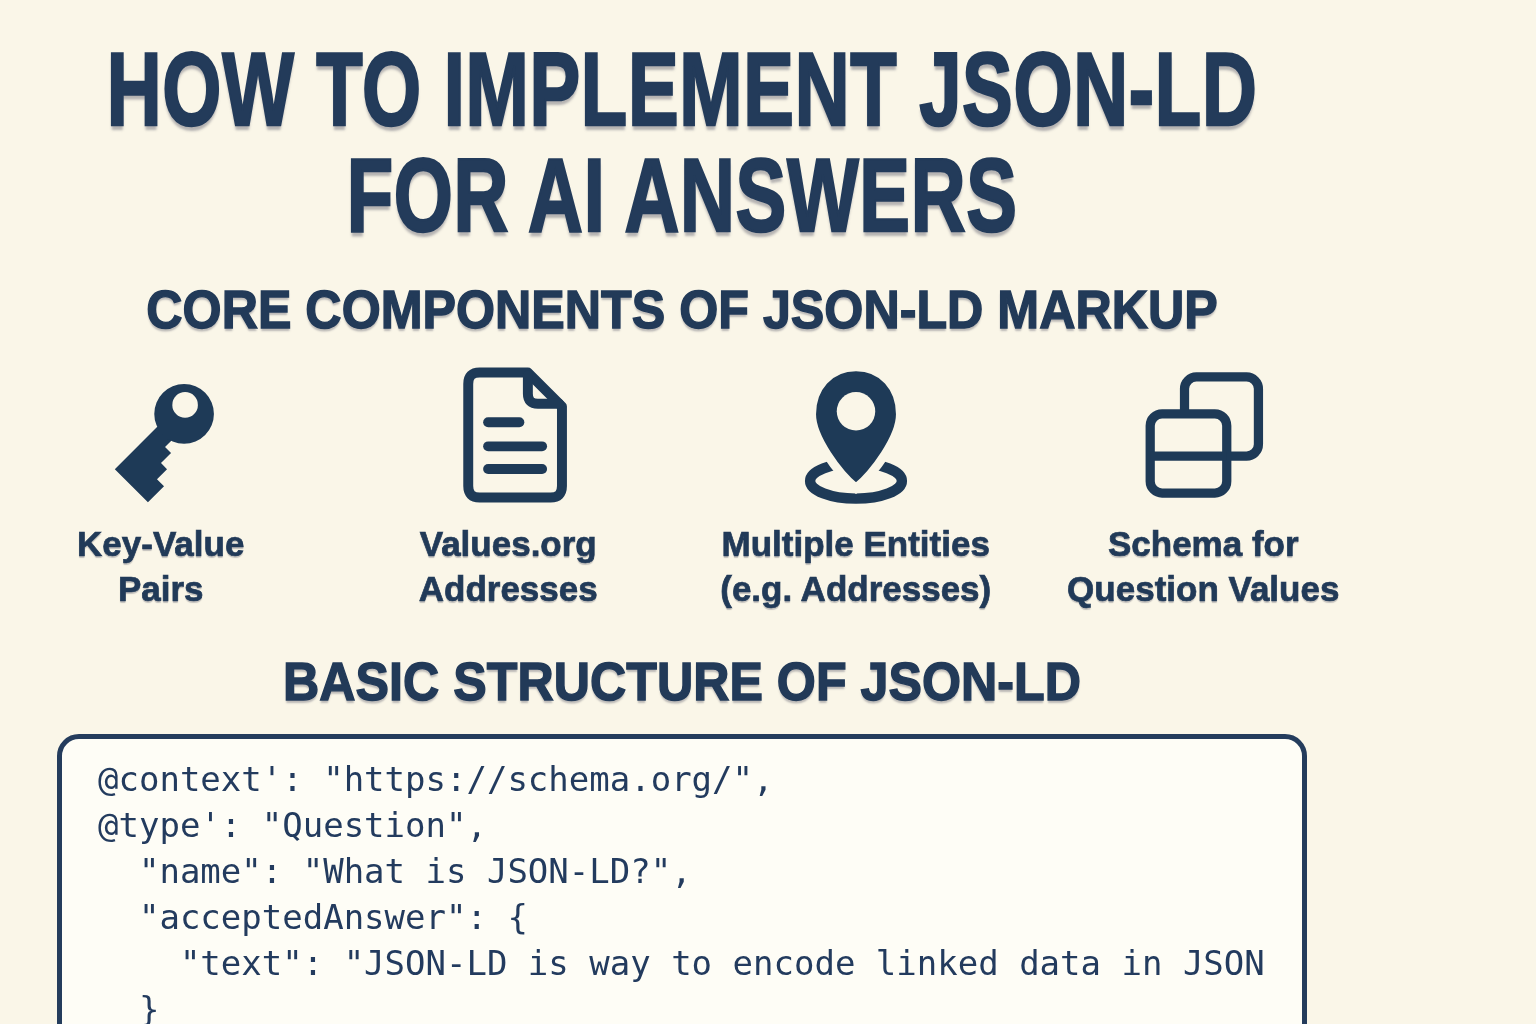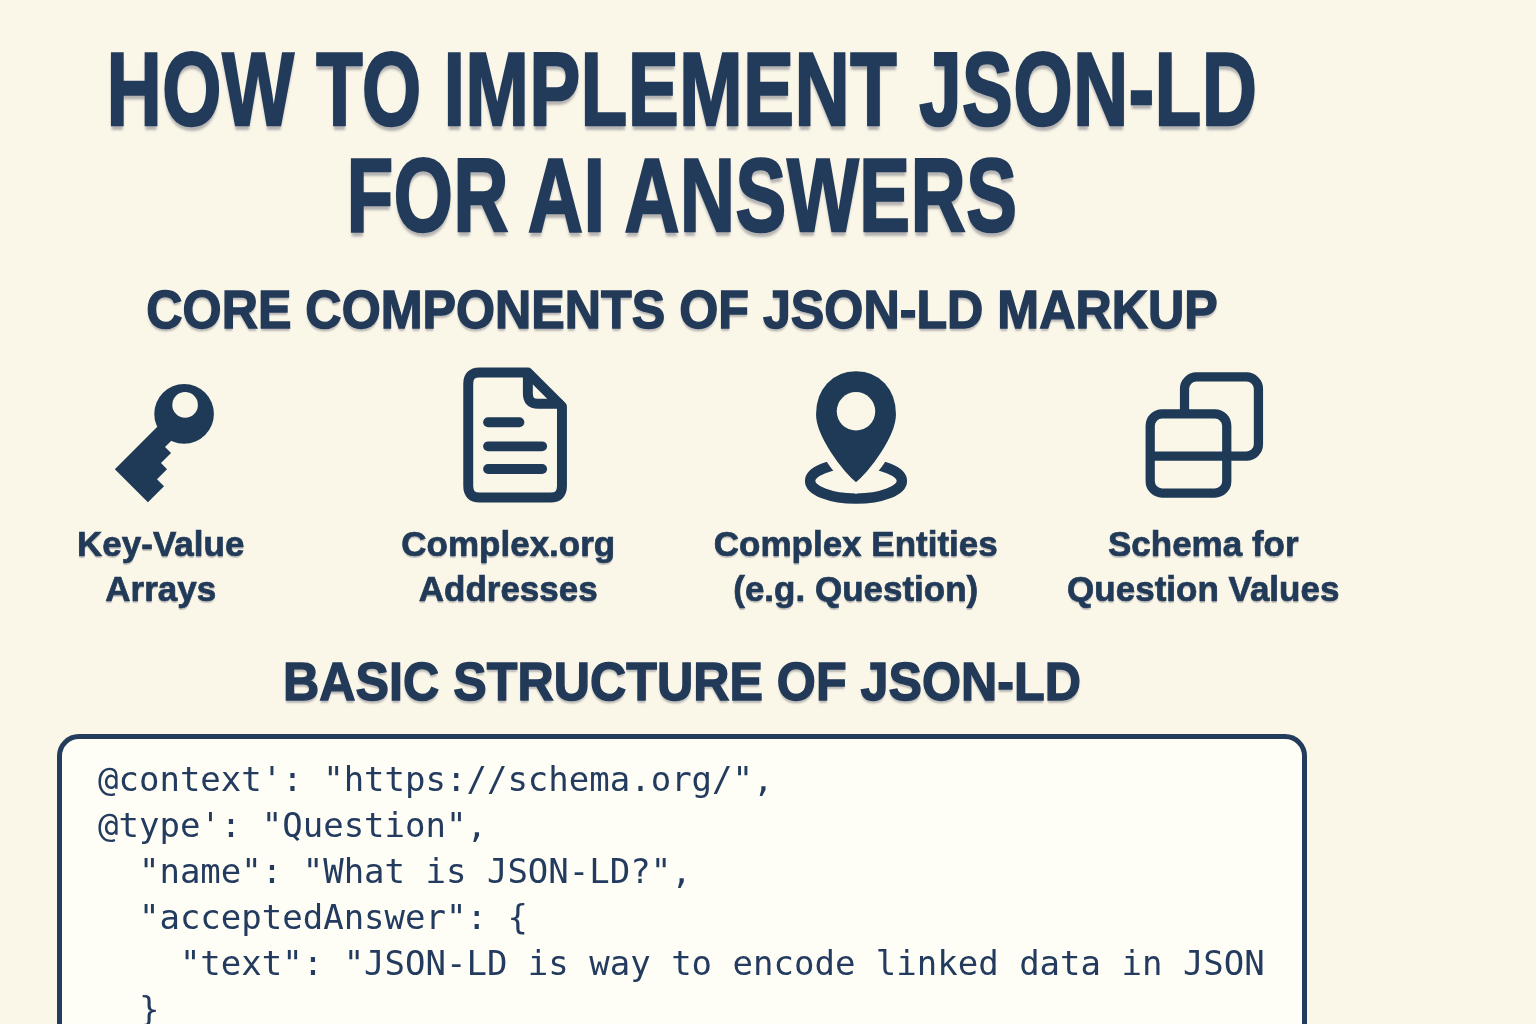--- a/index.html
+++ b/index.html
@@ -121,51 +121,51 @@
         <svg width="142" height="142" viewBox="0 0 100 100">
           <g fill="#1E3A57" transform="rotate(-45 50 50)">
             <path d="M10,44 L58,44 L58,58 L46,58 L46,64 L36,64 L36,70 L26,70 L26,77 L10,77 Z"></path>
             <circle cx="72" cy="51" r="21"></circle>
             <circle cx="77" cy="47" r="9" fill="#FAF6E8"></circle>
           </g>
         </svg>
       </div>
       <div class="comp-label">
         <span>Key-Value</span>
-        <span>Arrays</span>
+        <span>Pairs</span>
       </div>
     </div>
 
     <div class="component">
       <div class="icon-wrap">
         <svg width="142" height="142" viewBox="0 0 100 100" fill="none" stroke="#1E3A57" stroke-width="7" stroke-linejoin="round" stroke-linecap="round">
           <path d="M30,6 H64 L88,30 V86 Q88,94 80,94 H30 Q22,94 22,86 V14 Q22,6 30,6 Z"></path>
           <path d="M64,8 V21 Q64,28 71,28 H86"></path>
           <path d="M36,41 H58"></path>
           <path d="M36,58 H74"></path>
           <path d="M36,74 H74"></path>
         </svg>
       </div>
       <div class="comp-label">
-        <span>Complex.org</span>
+        <span>Values.org</span>
         <span>Addresses</span>
       </div>
     </div>
 
     <div class="component">
       <div class="icon-wrap">
         <svg width="148" height="148" viewBox="0 0 100 100">
           <ellipse cx="50" cy="81" rx="31" ry="12" fill="none" stroke="#1E3A57" stroke-width="7"></ellipse>
           <path d="M50,4 C32,4 20,18 20,36 C20,52 38,76 50,86 C62,76 80,52 80,36 C80,18 68,4 50,4 Z" fill="#1E3A57" stroke="#FAF6E8" stroke-width="6"></path>
           <circle cx="50" cy="34" r="13" fill="#FAF6E8"></circle>
         </svg>
       </div>
       <div class="comp-label">
-        <span>Complex Entities</span>
-        <span>(e.g. Question)</span>
+        <span>Multiple Entities</span>
+        <span>(e.g. Addresses)</span>
       </div>
     </div>
 
     <div class="component">
       <div class="icon-wrap">
         <svg width="132" height="132" viewBox="0 0 100 100">
           <rect x="36" y="6" width="56" height="60" rx="9" fill="none" stroke="#1E3A57" stroke-width="7"></rect>
           <rect x="10" y="34" width="58" height="60" rx="9" fill="#FAF6E8" stroke="#1E3A57" stroke-width="7"></rect>
           <line x1="10" y1="66" x2="68" y2="66" stroke="#1E3A57" stroke-width="7"></line>
         </svg>

